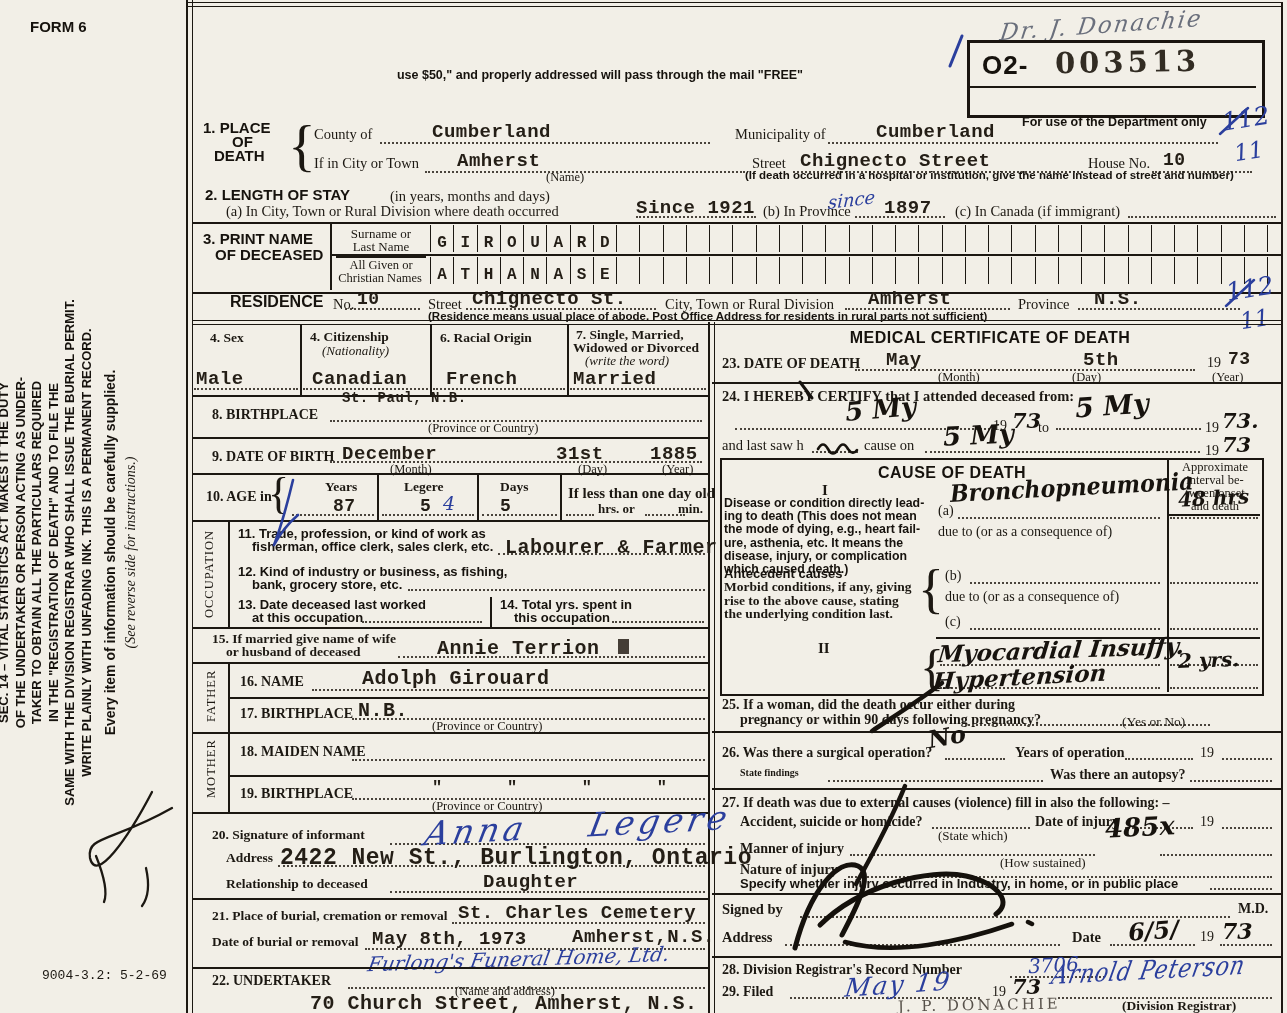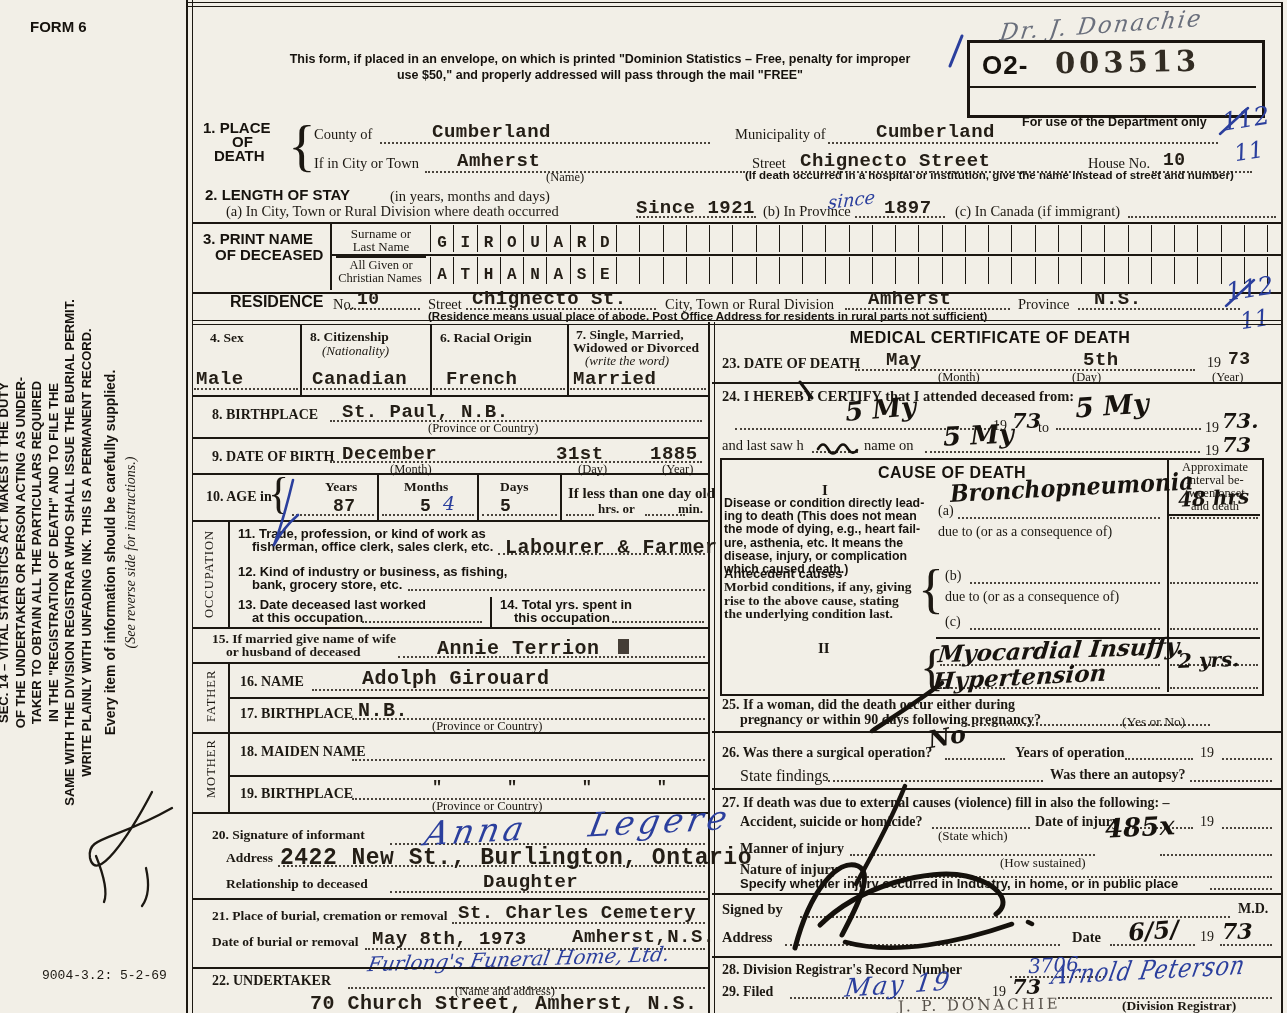--- a/index.html
+++ b/index.html
@@ -41,21 +41,20 @@
       <div>TAKER TO OBTAIN ALL THE PARTICULARS REQUIRED</div>
       <div>IN THE "REGISTRATION OF DEATH" AND TO FILE THE</div>
       <div>SAME WITH THE DIVISION REGISTRAR WHO SHALL ISSUE THE BURIAL PERMIT.</div>
       <div>WRITE PLAINLY WITH UNFADING INK. THIS IS A PERMANENT RECORD.</div>
     </div>
     <div class="bs ctr" style="font-size:14px;margin-top:7px">Every item of information should be carefully supplied.</div>
     <div class="sf it ctr" style="font-size:14px;margin-top:5px">(See reverse side for instructions.)</div>
   </div>
   <div class="a sf" style="left:42px;top:968px;font-size:13px;font-family:'Liberation Mono',monospace">9004-3.2: 5-2-69</div>
 
-  <div class="a bs ctr" style="left:250px;top:52px;width:700px;font-size:12.5px">This form, if placed in an envelope, on which is printed "Dominion Statistics – Free, penalty for improper</div>
   <div class="a bs ctr" style="left:250px;top:68px;width:700px;font-size:12.5px">use $50," and properly addressed will pass through the mail "FREE"</div>
 
   <div class="a hw gr" style="left:1000px;top:12px;font-size:23px;letter-spacing:2px;transform:rotate(-4deg) skewX(-12deg)">Dr. J. Donachie</div>
   <div class="a" style="left:967px;top:40px;width:292px;height:72px;border:3px solid #1a1510"></div>
   <div class="hl" style="left:970px;top:86px;width:286px"></div>
   <div class="a bs" style="left:982px;top:50px;font-size:26px;letter-spacing:1px">O2-</div>
   <div class="a" style="left:1055px;top:45px;font-size:29px;font-family:'DejaVu Serif',serif;font-weight:700;letter-spacing:4px;color:#322c23;transform:rotate(-1deg)">003513</div>
   <div class="a bs" style="left:1022px;top:115px;font-size:12.5px">For use of the Department only</div>
   <div class="a hw bl" style="left:1222px;top:104px;font-size:25px;transform:rotate(-9deg)">112</div>
   <div class="a hw bl" style="left:1234px;top:138px;font-size:23px;transform:rotate(-9deg)">11</div>
@@ -200,59 +199,59 @@
   <div class="a hw bl" style="left:1226px;top:274px;font-size:25px;transform:rotate(-9deg)">112</div>
   <div class="a hw bl" style="left:1240px;top:306px;font-size:23px;transform:rotate(-9deg)">11</div>
 
   <div class="hl2" style="left:192px;top:320px;width:1089px"></div>
   <div class="vl2" style="left:708px;top:322px;height:691px"></div>
 
   <div class="vl" style="left:300px;top:325px;height:70px"></div>
   <div class="vl" style="left:430px;top:325px;height:70px"></div>
   <div class="vl" style="left:567px;top:325px;height:70px"></div>
   <div class="a sf" style="left:210px;top:330px;font-size:13.5px;font-weight:bold">4. Sex</div>
-  <div class="a sf" style="left:310px;top:329px;font-size:13.5px;font-weight:bold">8. Citizenship</div>
+  <div class="a sf" style="left:310px;top:329px;font-size:13.5px;font-weight:bold">4. Citizenship</div>
   <div class="a sf it" style="left:322px;top:343px;font-size:13px">(Nationality)</div>
   <div class="a sf" style="left:440px;top:330px;font-size:13.5px;font-weight:bold">6. Racial Origin</div>
   <div class="a sf" style="left:576px;top:327px;font-size:13.5px;font-weight:bold">7. Single, Married,</div>
   <div class="a sf" style="left:573px;top:340px;font-size:13.5px;font-weight:bold">Widowed or Divorced</div>
   <div class="a sf it" style="left:585px;top:353px;font-size:13px">(write the word)</div>
   <div class="a tw" style="left:196px;top:368px;font-size:19px">Male</div>
   <div class="a tw" style="left:312px;top:368px;font-size:19px">Canadian</div>
   <div class="a tw" style="left:446px;top:368px;font-size:19px">French</div>
   <div class="a tw" style="left:573px;top:368px;font-size:19px">Married</div>
   <div class="dl" style="left:194px;top:388px;width:104px"></div>
   <div class="dl" style="left:303px;top:388px;width:125px"></div>
   <div class="dl" style="left:433px;top:388px;width:132px"></div>
   <div class="dl" style="left:570px;top:388px;width:136px"></div>
   <div class="hl" style="left:192px;top:395px;width:516px"></div>
 
   <div class="a sf" style="left:212px;top:407px;font-size:14px;font-weight:bold">8. BIRTHPLACE</div>
   <div class="dl" style="left:330px;top:420px;width:372px"></div>
-  <div class="a tw" style="left:342px;top:401px;font-size:19px">St. Paul, N.B.</div>
+  <div class="a tw" style="left:342px;top:390px;font-size:14px">St. Paul, N.B.</div>
   <div class="a sf" style="left:428px;top:421px;font-size:12.5px">(Province or Country)</div>
   <div class="hl" style="left:192px;top:437px;width:516px"></div>
 
   <div class="a sf" style="left:212px;top:449px;font-size:14px;font-weight:bold">9. DATE OF BIRTH</div>
   <div class="dl" style="left:330px;top:461px;width:372px"></div>
   <div class="a tw" style="left:342px;top:443px;font-size:19px">December</div>
   <div class="a sf" style="left:390px;top:462px;font-size:12.5px">(Month)</div>
   <div class="a tw" style="left:556px;top:443px;font-size:19px">31st</div>
   <div class="a sf" style="left:578px;top:462px;font-size:12.5px">(Day)</div>
   <div class="a tw" style="left:650px;top:443px;font-size:19px">1885</div>
   <div class="a sf" style="left:662px;top:462px;font-size:12.5px">(Year)</div>
   <div class="hl" style="left:192px;top:473px;width:516px"></div>
 
   <div class="a sf" style="left:206px;top:489px;font-size:14px;font-weight:bold">10. AGE in</div>
   <div class="a sf" style="left:268px;top:468px;font-size:44px;font-weight:400">{</div>
   <div class="vl" style="left:377px;top:473px;height:47px"></div>
   <div class="vl" style="left:477px;top:473px;height:47px"></div>
   <div class="vl" style="left:560px;top:473px;height:47px"></div>
   <div class="a sf" style="left:325px;top:479px;font-size:13.5px;font-weight:bold">Years</div>
-  <div class="a sf" style="left:404px;top:479px;font-size:13.5px;font-weight:bold">Months</div>
+  <div class="a sf" style="left:404px;top:479px;font-size:13.5px;font-weight:bold">Legere</div>
   <div class="a sf" style="left:500px;top:479px;font-size:13.5px;font-weight:bold">Days</div>
   <div class="a sf" style="left:568px;top:485px;font-size:15px;font-weight:bold">If less than one day old</div>
   <div class="a tw" style="left:333px;top:496px;font-size:18px">87</div>
   <div class="a tw" style="left:420px;top:496px;font-size:18px">5</div>
   <div class="a hw bl" style="left:443px;top:492px;font-size:19px">4</div>
   <div class="a tw" style="left:500px;top:496px;font-size:18px">5</div>
   <div class="dl" style="left:292px;top:514px;width:82px"></div>
   <div class="dl" style="left:382px;top:514px;width:92px"></div>
   <div class="dl" style="left:482px;top:514px;width:75px"></div>
   <div class="dl" style="left:566px;top:514px;width:28px"></div>
@@ -352,21 +351,21 @@
   <div class="a hw bk" style="left:845px;top:394px;font-size:26px;font-weight:bold;transform:rotate(-5deg)">5 My</div>
   <div class="a sf" style="left:993px;top:418px;font-size:14px">19</div>
   <div class="a hw bk" style="left:1012px;top:408px;font-size:21px;font-weight:bold">73</div>
   <div class="a sf" style="left:1038px;top:420px;font-size:14px">to</div>
   <div class="dl" style="left:1056px;top:428px;width:145px"></div>
   <div class="a hw bk" style="left:1075px;top:390px;font-size:27px;font-weight:bold;transform:rotate(-4deg)">5 My</div>
   <div class="a sf" style="left:1205px;top:420px;font-size:14px">19</div>
   <div class="a hw bk" style="left:1222px;top:408px;font-size:21px;font-weight:bold">73.</div>
   <div class="a sf" style="left:722px;top:437px;font-size:14.5px">and last saw h</div>
   <div class="dl" style="left:812px;top:451px;width:46px"></div>
-  <div class="a sf" style="left:864px;top:437px;font-size:14.5px">name on</div>
+  <div class="a sf" style="left:864px;top:437px;font-size:14.5px">cause on</div>
   <div class="dl" style="left:925px;top:451px;width:275px"></div>
   <div class="a hw bk" style="left:943px;top:420px;font-size:26px;font-weight:bold;transform:rotate(-3deg)">5 My</div>
   <div class="a sf" style="left:1205px;top:443px;font-size:14px">19</div>
   <div class="a hw bk" style="left:1222px;top:432px;font-size:21px;font-weight:bold">73</div>
 
   <div class="a" style="left:720px;top:458px;width:540px;height:234px;border:2px solid #1a1510"></div>
   <div class="vl" style="left:1167px;top:458px;height:234px"></div>
   <div class="a sf ctr" style="left:1170px;top:461px;width:90px;font-size:12.5px;line-height:13px;white-space:normal">
     <div>Approximate</div>
     <div>interval be-</div>
@@ -421,21 +420,21 @@
   <div class="a sf" style="left:1122px;top:714px;font-size:13.5px">(Yes or No)</div>
   <div class="hl" style="left:712px;top:731px;width:569px"></div>
 
   <div class="a sf" style="left:722px;top:745px;font-size:14px;font-weight:bold">26. Was there a surgical operation?</div>
   <div class="a hw bk" style="left:928px;top:722px;font-size:24px;font-weight:bold;transform:rotate(-10deg)">No</div>
   <div class="dl" style="left:945px;top:758px;width:60px"></div>
   <div class="a sf" style="left:1015px;top:745px;font-size:14px;font-weight:bold">Years of operation</div>
   <div class="dl" style="left:1125px;top:758px;width:68px"></div>
   <div class="a sf" style="left:1200px;top:745px;font-size:14px">19</div>
   <div class="dl" style="left:1222px;top:758px;width:50px"></div>
-  <div class="a sf" style="left:740px;top:767px;font-size:16px;font-weight:normal">State findings</div>
+  <div class="a sf" style="left:740px;top:767px;font-size:10px;font-weight:bold">State findings</div>
   <div class="dl" style="left:828px;top:780px;width:215px"></div>
   <div class="a sf" style="left:1050px;top:767px;font-size:14px;font-weight:bold">Was there an autopsy?</div>
   <div class="dl" style="left:1190px;top:780px;width:82px"></div>
   <div class="hl" style="left:712px;top:788px;width:569px"></div>
 
   <div class="a sf" style="left:722px;top:795px;font-size:14px;font-weight:bold">27. If death was due to external causes (violence) fill in also the following: –</div>
   <div class="a sf" style="left:740px;top:814px;font-size:14px;font-weight:bold">Accident, suicide or homicide?</div>
   <div class="dl" style="left:932px;top:827px;width:98px"></div>
   <div class="a sf" style="left:1035px;top:814px;font-size:14px;font-weight:bold">Date of injury</div>
   <div class="dl" style="left:1125px;top:827px;width:68px"></div>

